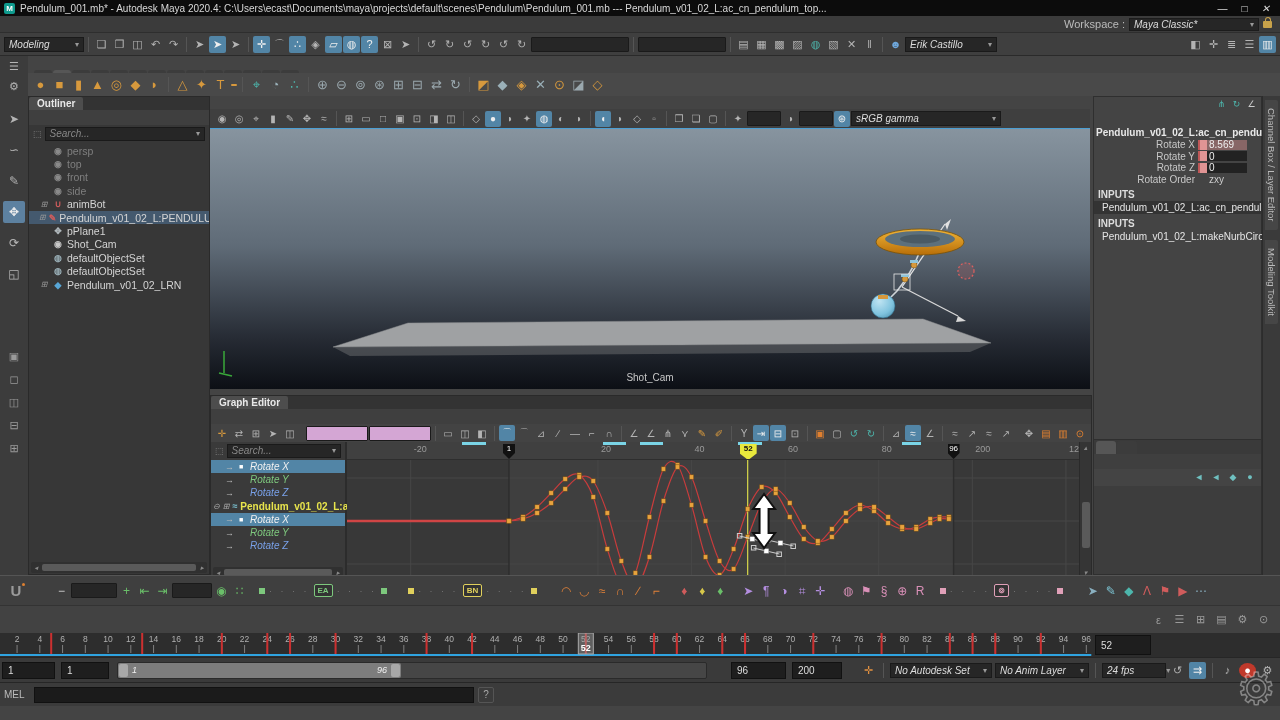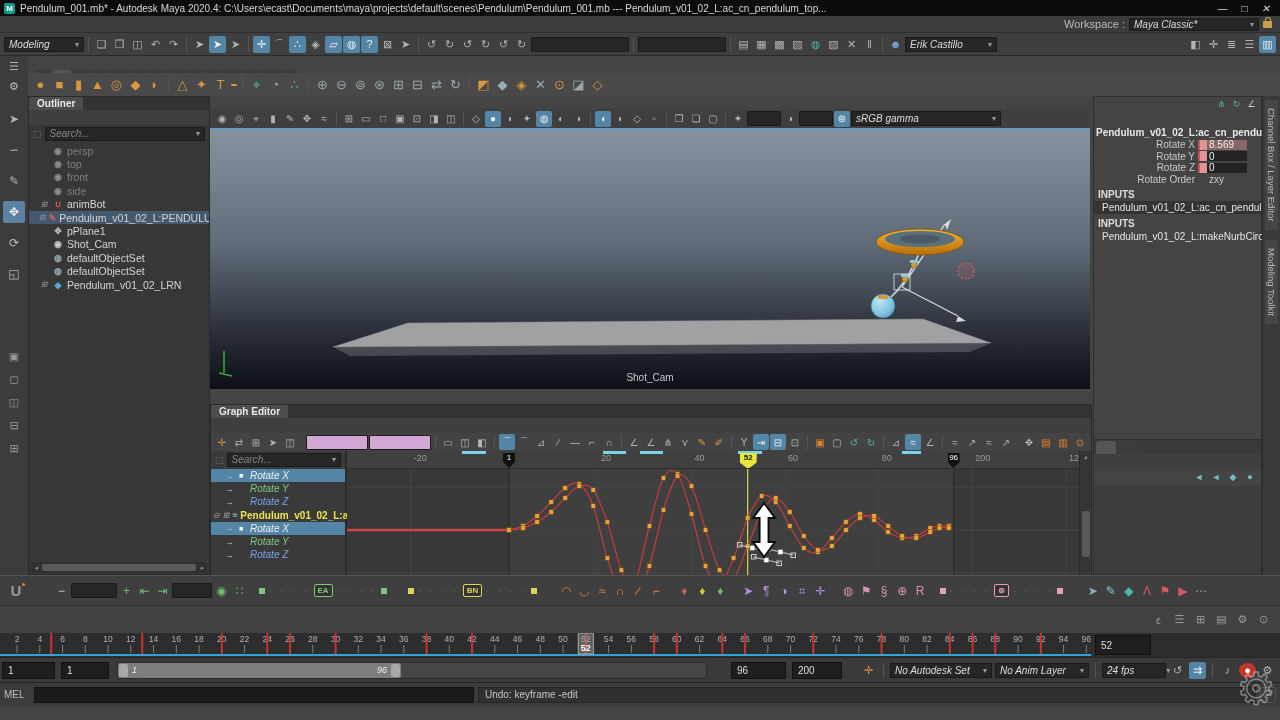--- a/index.html
+++ b/index.html
@@ -73,21 +73,21 @@
   
   .center { left:210px; top:96px; width:880px; height:479px; }
   .vpmenus { height:13px; display:flex; align-items:center; background:#444; }
   .vpmenus .mi { font-size:10.5px; padding:0 7px; }
   .vptools { height:20px; background:#3f3f3f; border-bottom:1px solid #4b9fd4; }
   .vptools .icn { min-width:16px; height:16px; font-size:10px; }
   .view3d { position:relative; width:880px; height:260px; background:#444; }
   .camlabel { position:absolute; left:0; right:0; bottom:6px; text-align:center; color:#c8c8c8; font-size:10px; }
 
   
-  .ge { position:absolute; left:0; top:308px; width:882px; height:180px; background:#3d3d3d; border:1px solid #2a2a2a; }
+  .ge { position:absolute; left:0; top:299px; width:882px; height:180px; background:#3d3d3d; border:1px solid #2a2a2a; }
   .getools { height:18px; background:#434343; display:flex; align-items:center; padding:0 3px; gap:1px; }
   .getools .icn { min-width:16px; height:16px; font-size:10px; }
   .gebody { position:relative; height:137px; display:flex; }
   .gelist { width:136px; background:#3a3a3a; border-right:2px solid #2c2c2c; display:flex; flex-direction:column; }
   .gerows { flex:1; padding-top:1px; }
   .gerow { height:13.2px; display:flex; align-items:center; gap:3px; padding-left:14px; }
   .gerow.on { background:#5285a6; }
   .plug { color:#bbb; font-size:9px; width:11px; }
   .sw { font-size:7px; color:#fff; width:8px; }
   .gelbl { font-size:10px; font-style:italic; white-space:nowrap; }
@@ -1492,21 +1492,20 @@
         </span>
         <span class="icn">
           <b>⚙</b>
         </span>
       </span>
   </div>
 
   <div class="abs commandline">
     <span class="melbl">MEL</span>
     <input class="melinput" value="" style="">
-    <span class="melresult">Undo: keyframe -edit</span>
     <span class="helpbtn">?</span>
   </div>
 
 
   <div class="abs watermark">
     <span class="wmgear">⚙</span>
   </div>
 </div>
 
 </body></html>

